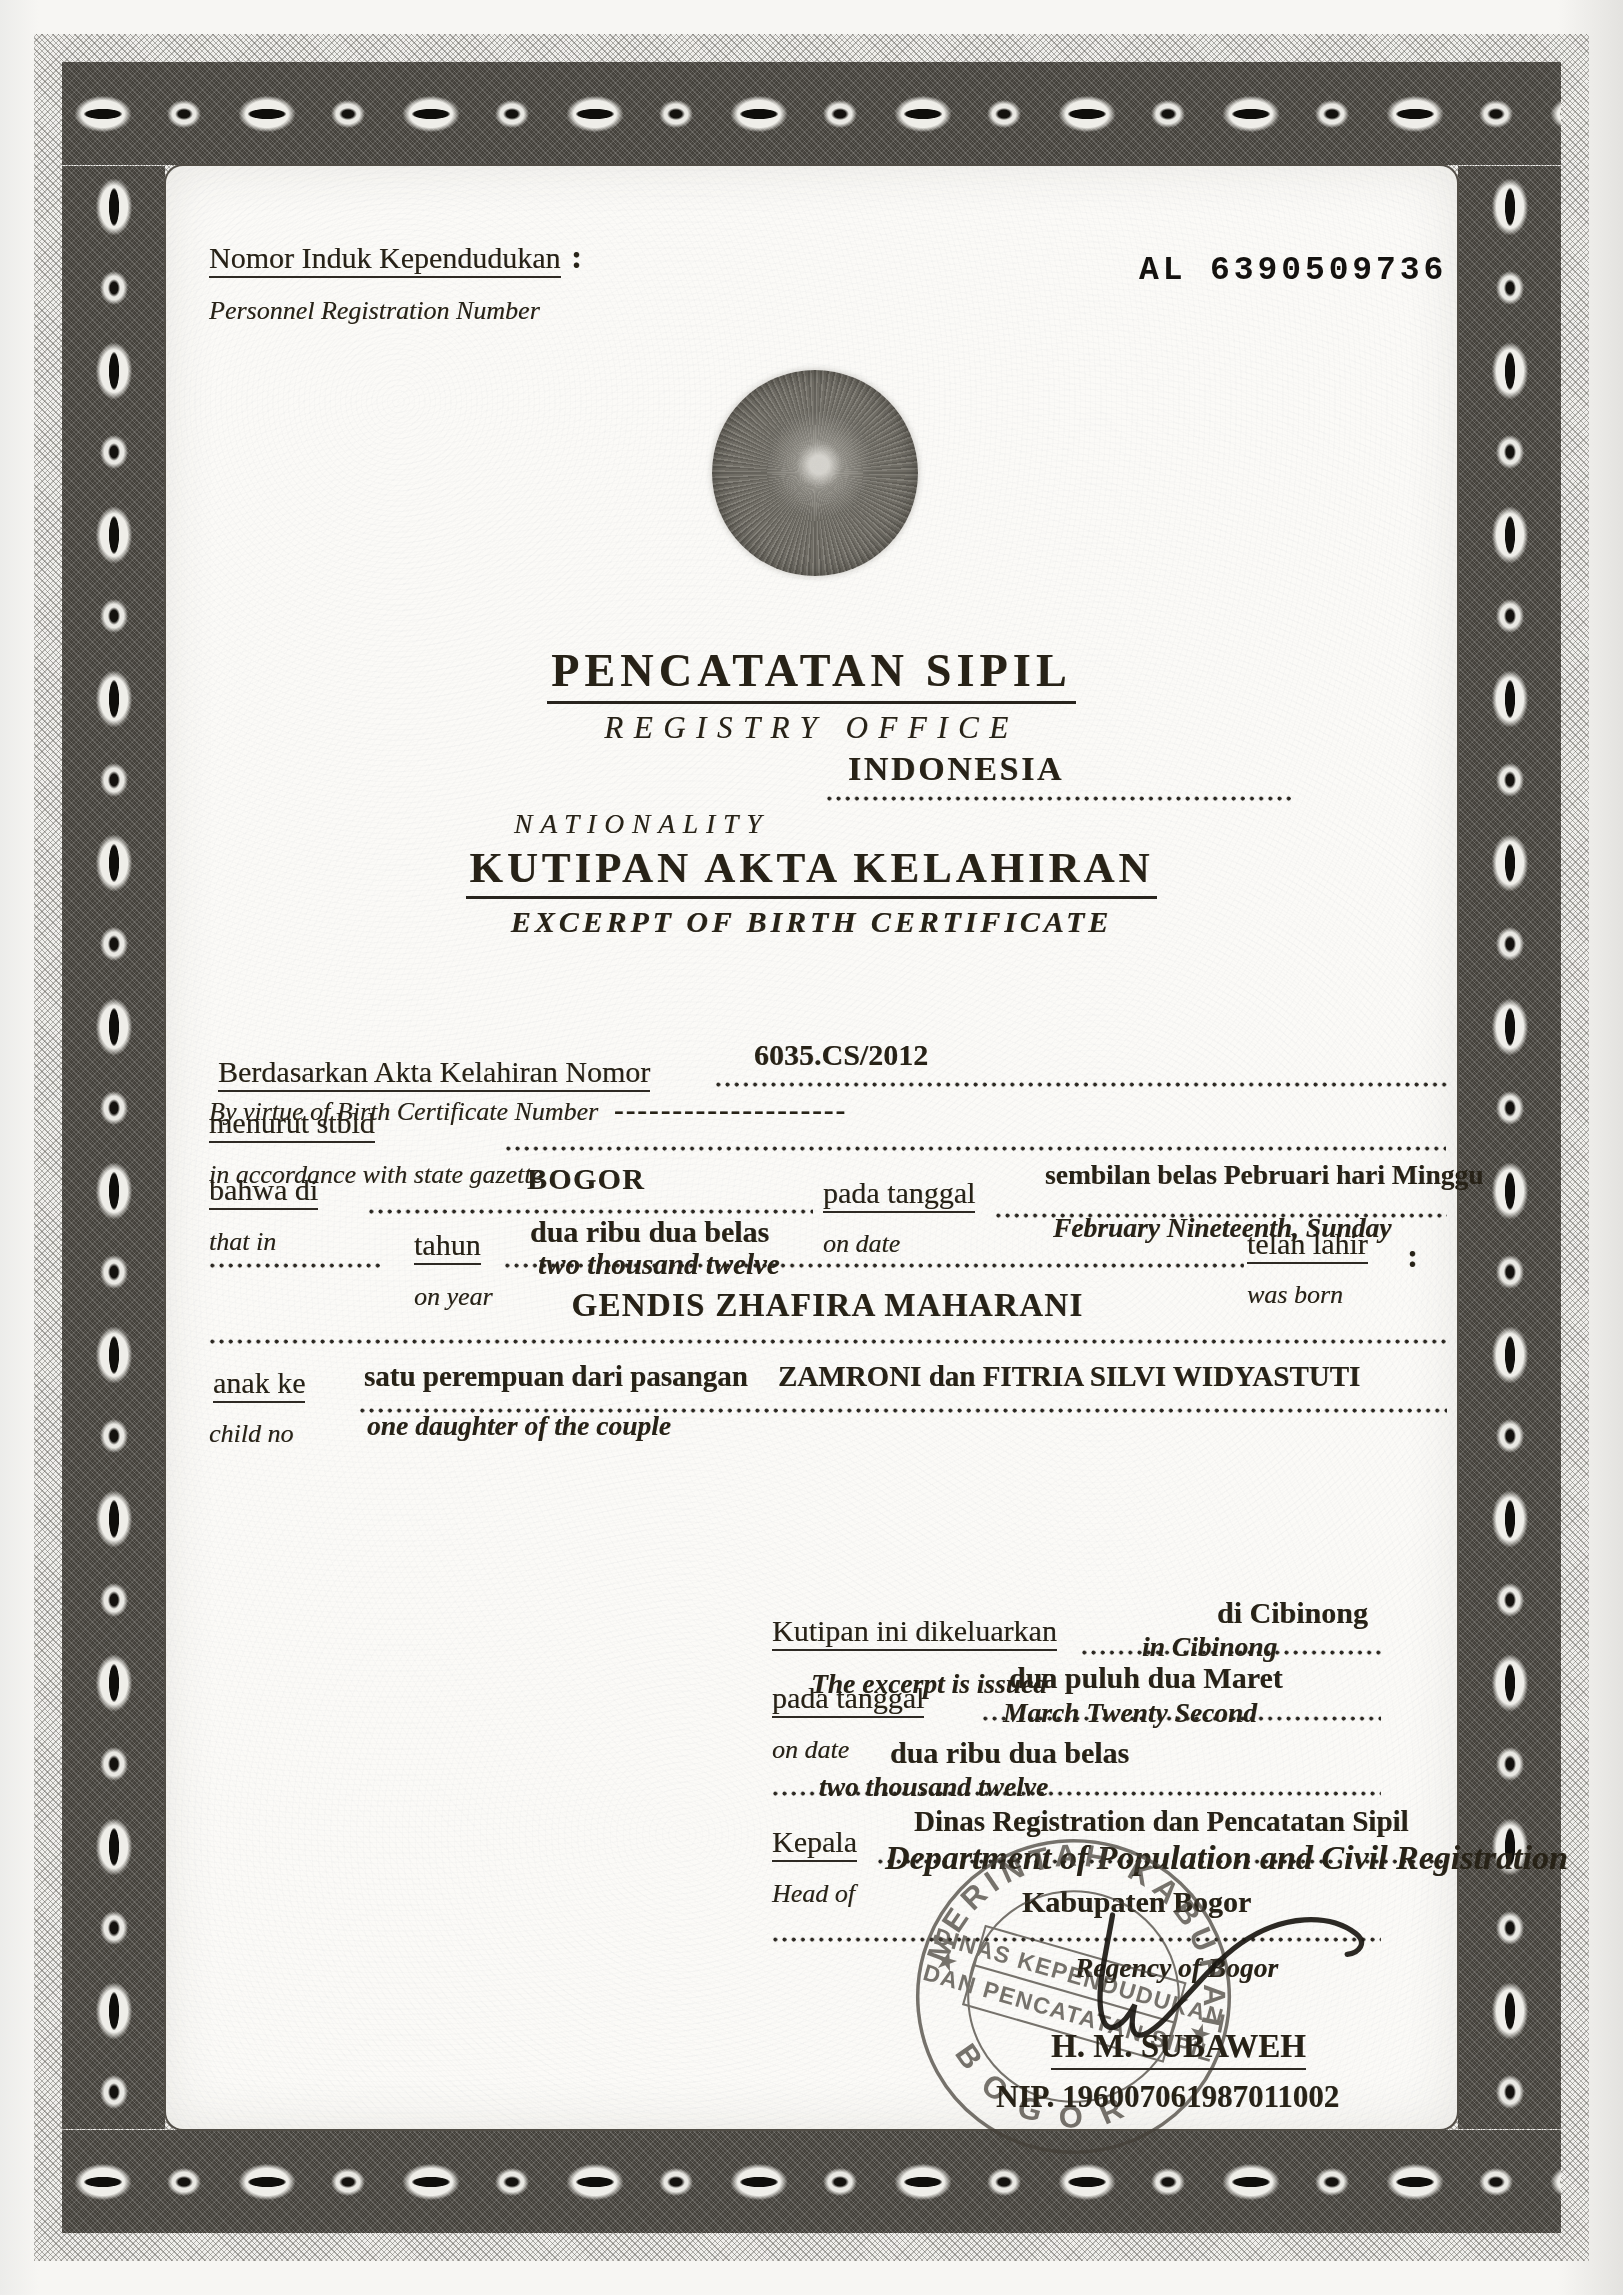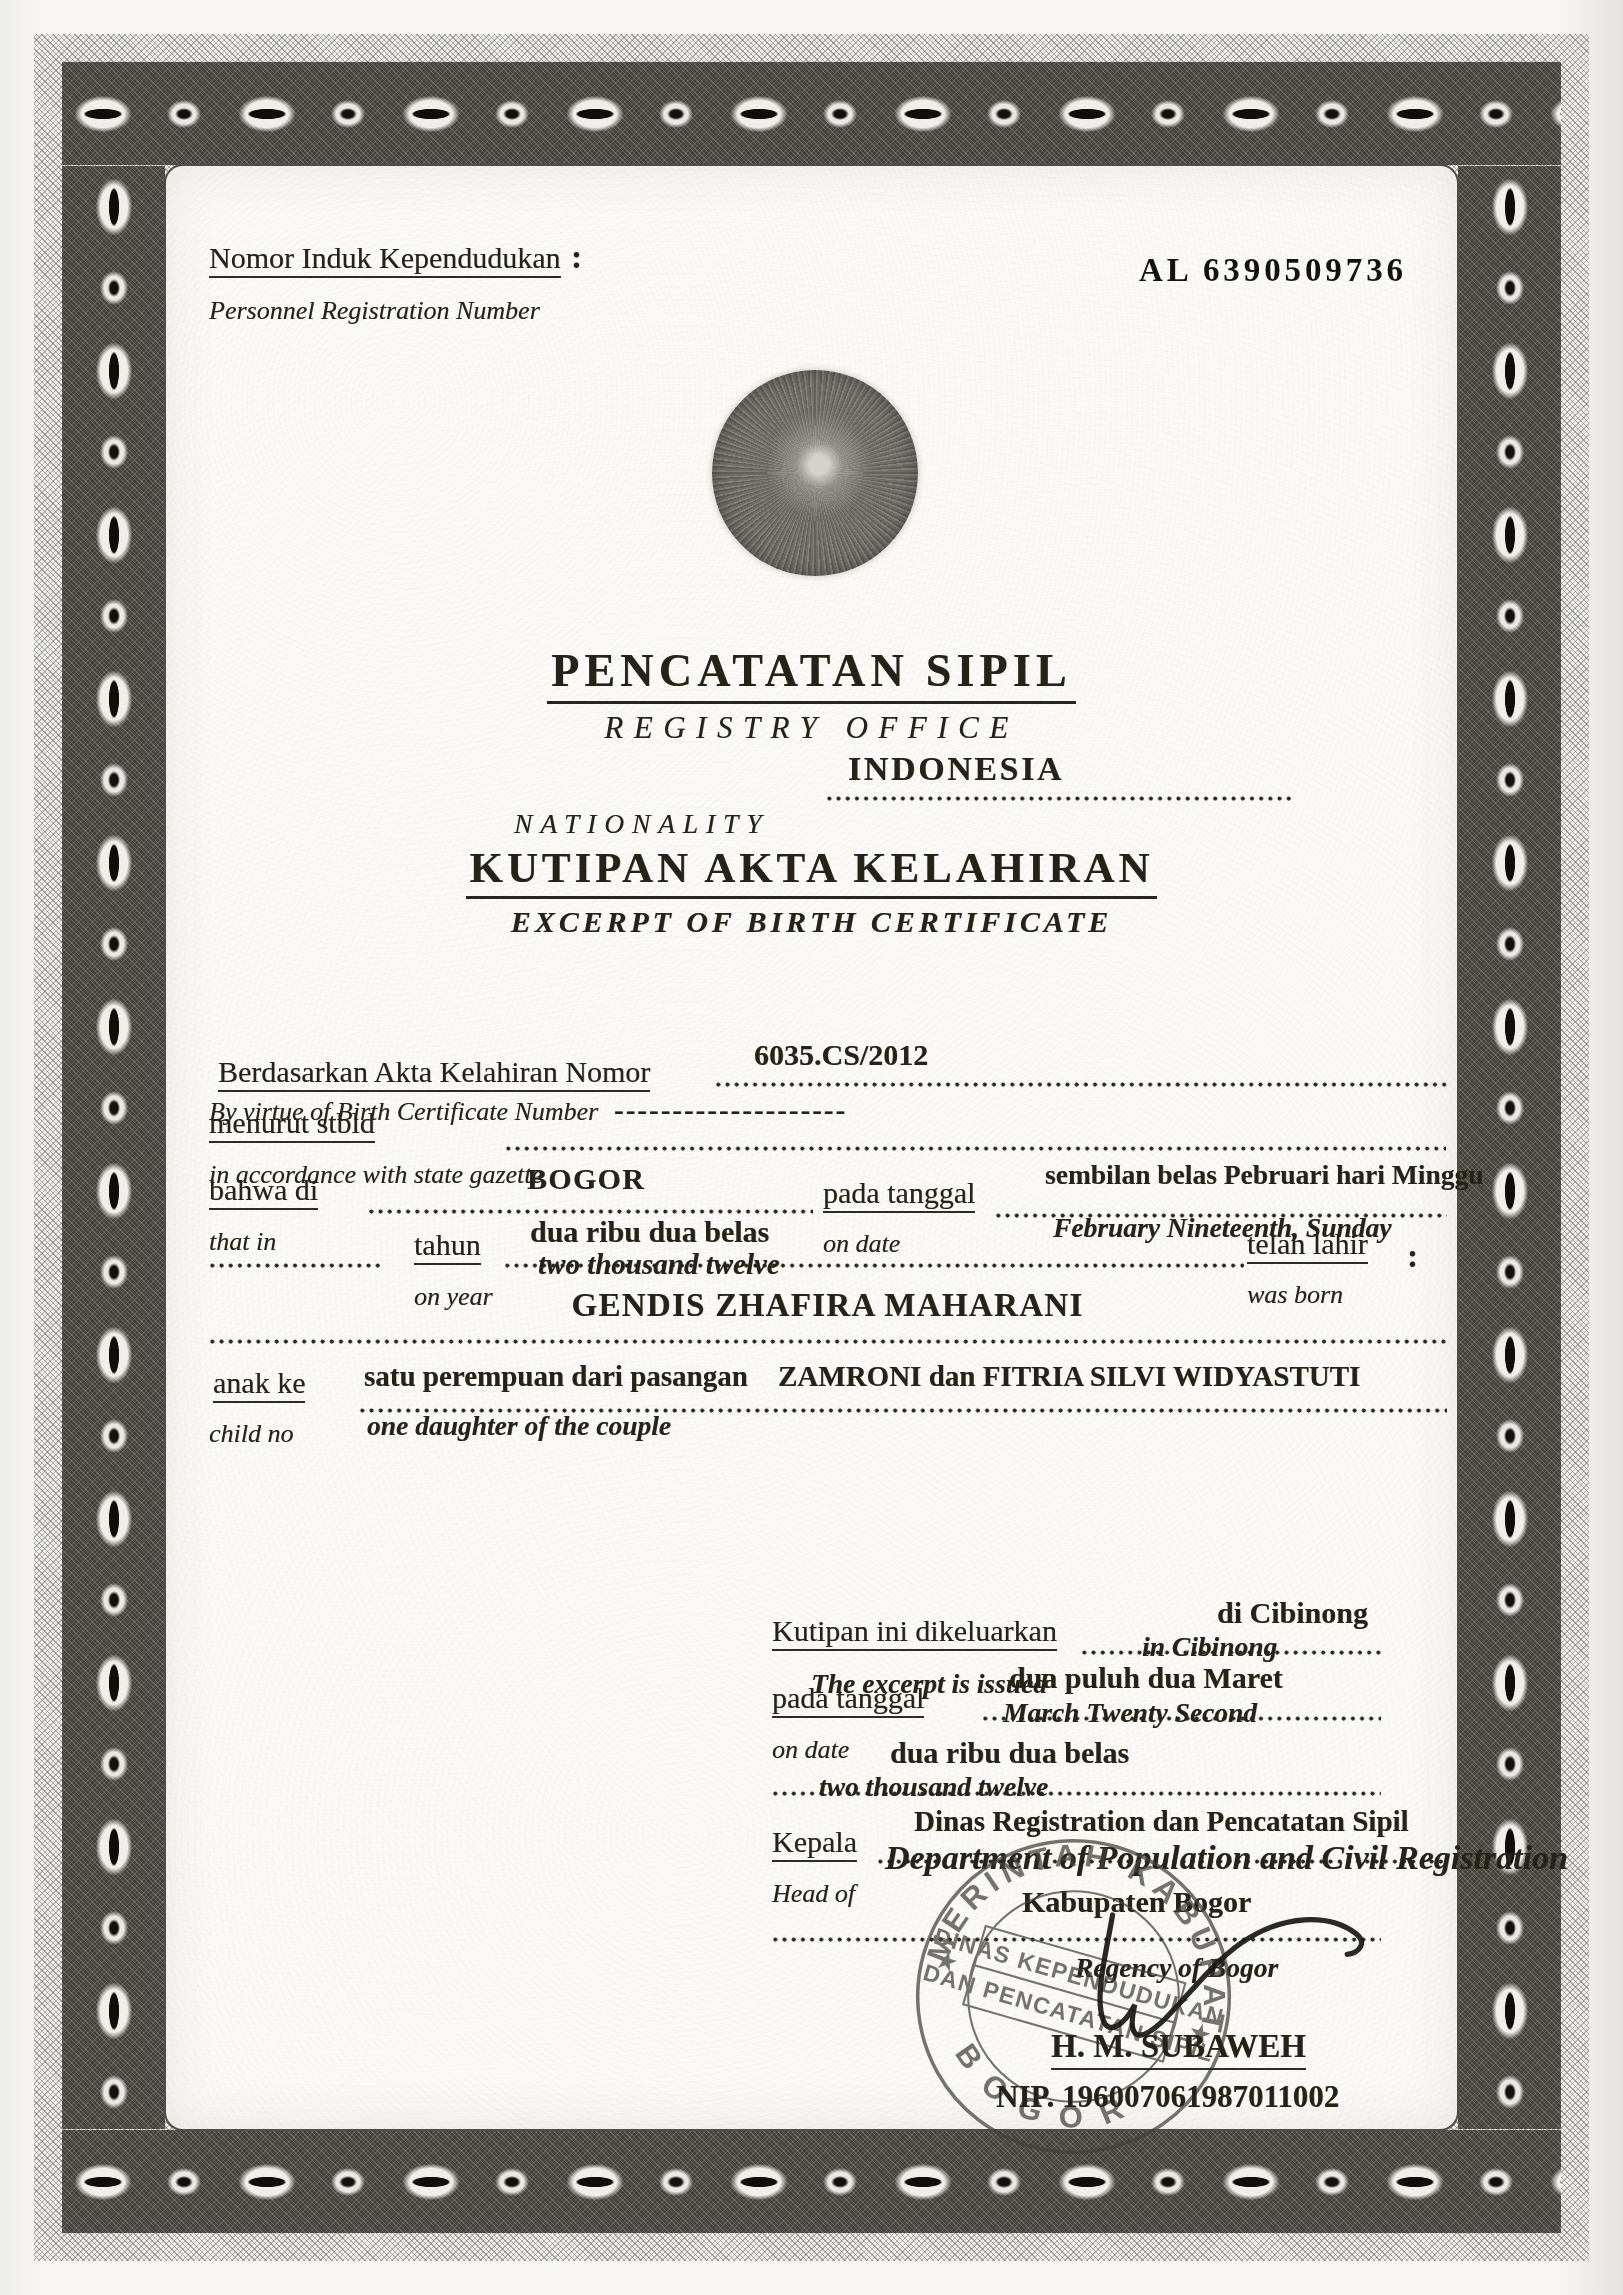--- a/index.html
+++ b/index.html
@@ -47,21 +47,21 @@
   .lbl{font-size:30px;line-height:1.05;}
   .ul{display:inline-block;border-bottom:2px solid #2e2a24;padding-bottom:2.6px;}
   .en{font-size:26px;font-style:italic;}
   .val{font-size:30px;font-weight:bold;}
   .vi{font-size:27.5px;font-weight:bold;font-style:italic;}
   .ink{text-shadow:0.4px 0.4px 0.5px rgba(45,40,32,.45);}
   .dots{position:absolute;height:6.5px;background-image:radial-gradient(circle at 3.3px 3.3px,#2b2721 1.8px,transparent 2.2px);
         background-size:9.2px 6.5px;background-repeat:repeat-x;}
   .colon{font-size:33px;font-weight:bold;}
   
-  .regnum{font-family:Liberation Serif, serif;font-size:33px;font-weight:bold;letter-spacing:3.9px;color:#14120f;}
+  .regnum{font-family:Liberation Mono, monospace;font-size:33px;font-weight:bold;letter-spacing:3.9px;color:#14120f;}
   .seal{position:absolute;left:712px;top:370px;width:206px;height:206px;border-radius:50%;opacity:.93;
     background:
       radial-gradient(circle at 52% 46%,rgba(216,214,208,.95) 0 6%,rgba(172,170,163,.55) 15%,rgba(112,110,103,.25) 34%,rgba(0,0,0,0) 62%),
       repeating-conic-gradient(from 3deg,#56534c 0deg 1.2deg,#7d7a72 1.2deg 2.2deg,#66635b 2.2deg 3.6deg);
     box-shadow:inset 0 0 18.3px rgba(28,25,20,.55),0 0 7.9px rgba(90,86,78,.35);filter:blur(0.4px);}
   .center-block{position:absolute;left:419px;width:785px;text-align:center;}
   .t-main{font-size:46px;font-weight:bold;letter-spacing:5.2px;}
   .ul-thick{display:inline-block;border-bottom:3.9px solid #28241e;padding:0 3.9px 3.9px 3.9px;}
   .t-sub{font-size:31px;font-style:italic;letter-spacing:10.5px;margin-top:6.5px;}
   .t-doc{font-size:43px;font-weight:bold;letter-spacing:3.9px;}

